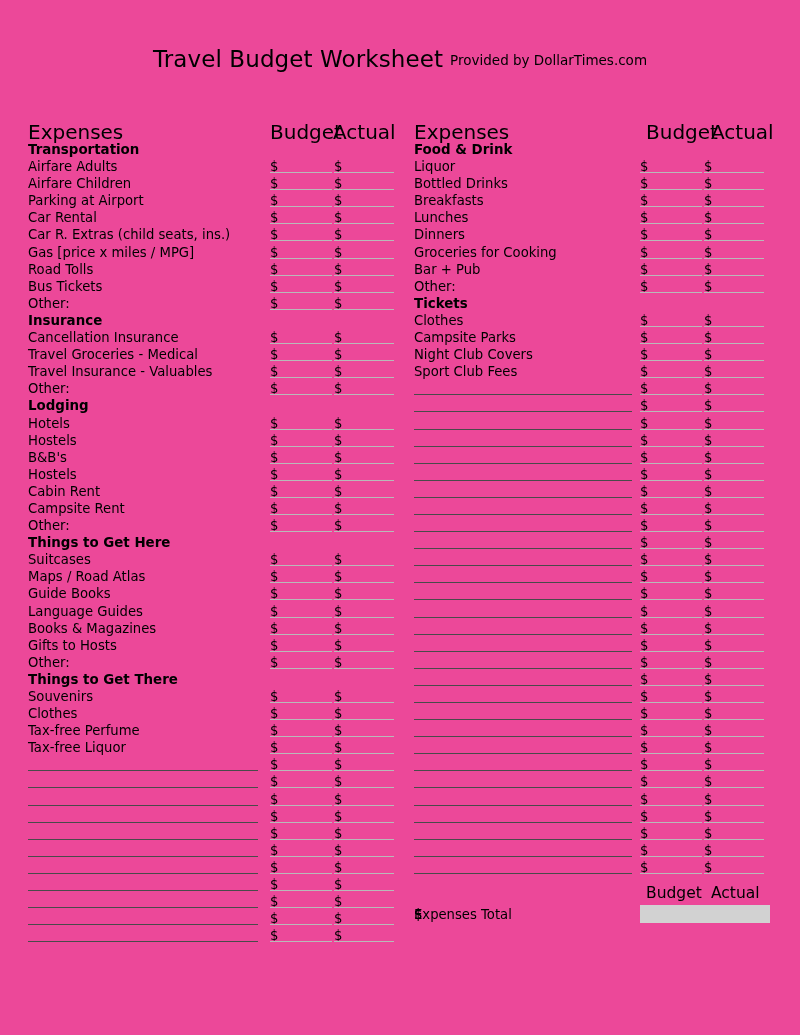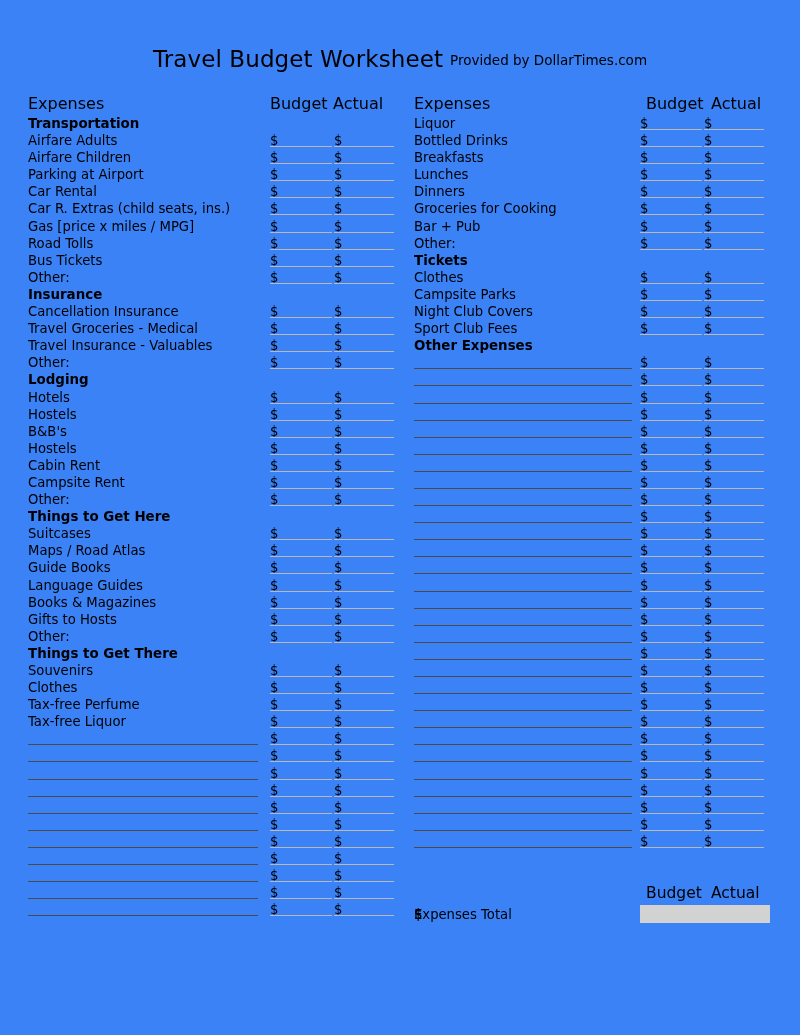--- a/index.html
+++ b/index.html
@@ -12,21 +12,21 @@
     font-family: "DejaVu Sans", "Liberation Sans", sans-serif;
     color: #000000;
     -webkit-font-smoothing: antialiased;
   }
 
   .page {
     position: relative;
     width: 800px;
     height: 1035px;
     margin: 0 auto;
-    background: #3b82f6;
+    background: #ec4899;
     overflow: hidden;
   }
 
   
   .title-wrap {
     position: absolute;
     left: 0;
     top: 46px;
     width: 800px;
     text-align: center;
@@ -50,21 +50,22 @@
     position: absolute;
     top: 94px;
   }
   .col-left  { left: 28px;  width: 366px; }
   .col-right { left: 414px; width: 358px; }
 
   
   .col-head {
     position: relative;
     height: 22px;
-    font-size: 16px;
+    font-size: 20px;
+    margin-top: 26px;
   }
   .col-head .h-expenses {
     position: absolute;
     left: 0;
     top: 0;
   }
   .col-head .h-budget {
     position: absolute;
     top: 0;
     text-align: left;
@@ -690,20 +691,23 @@
       </div>
   </div>
 
   <div class="col col-right">
     <div class="col-head">
       <span class="h-expenses">Expenses</span>
       <span class="h-budget">Budget</span>
       <span class="h-actual">Actual</span>
     </div>
     <div class="rows">
+        <div class="row section">
+          <span class="label">Food &amp; Drink</span>
+        </div>
         <div class="row">
           <span class="label">Liquor</span>
           <span class="money budget">
             <span class="sign">$</span>
             <span class="rule"></span>
           </span>
           <span class="money actual">
             <span class="sign">$</span>
             <span class="rule"></span>
           </span>
@@ -824,23 +828,20 @@
         <div class="row">
           <span class="label">Sport Club Fees</span>
           <span class="money budget">
             <span class="sign">$</span>
             <span class="rule"></span>
           </span>
           <span class="money actual">
             <span class="sign">$</span>
             <span class="rule"></span>
           </span>
-        </div>
-        <div class="row section">
-          <span class="label">Other Expenses</span>
         </div>
         <div class="row">
           <span class="writein"></span>
           <span class="money budget">
             <span class="sign">$</span>
             <span class="rule"></span>
           </span>
           <span class="money actual">
             <span class="sign">$</span>
             <span class="rule"></span>

